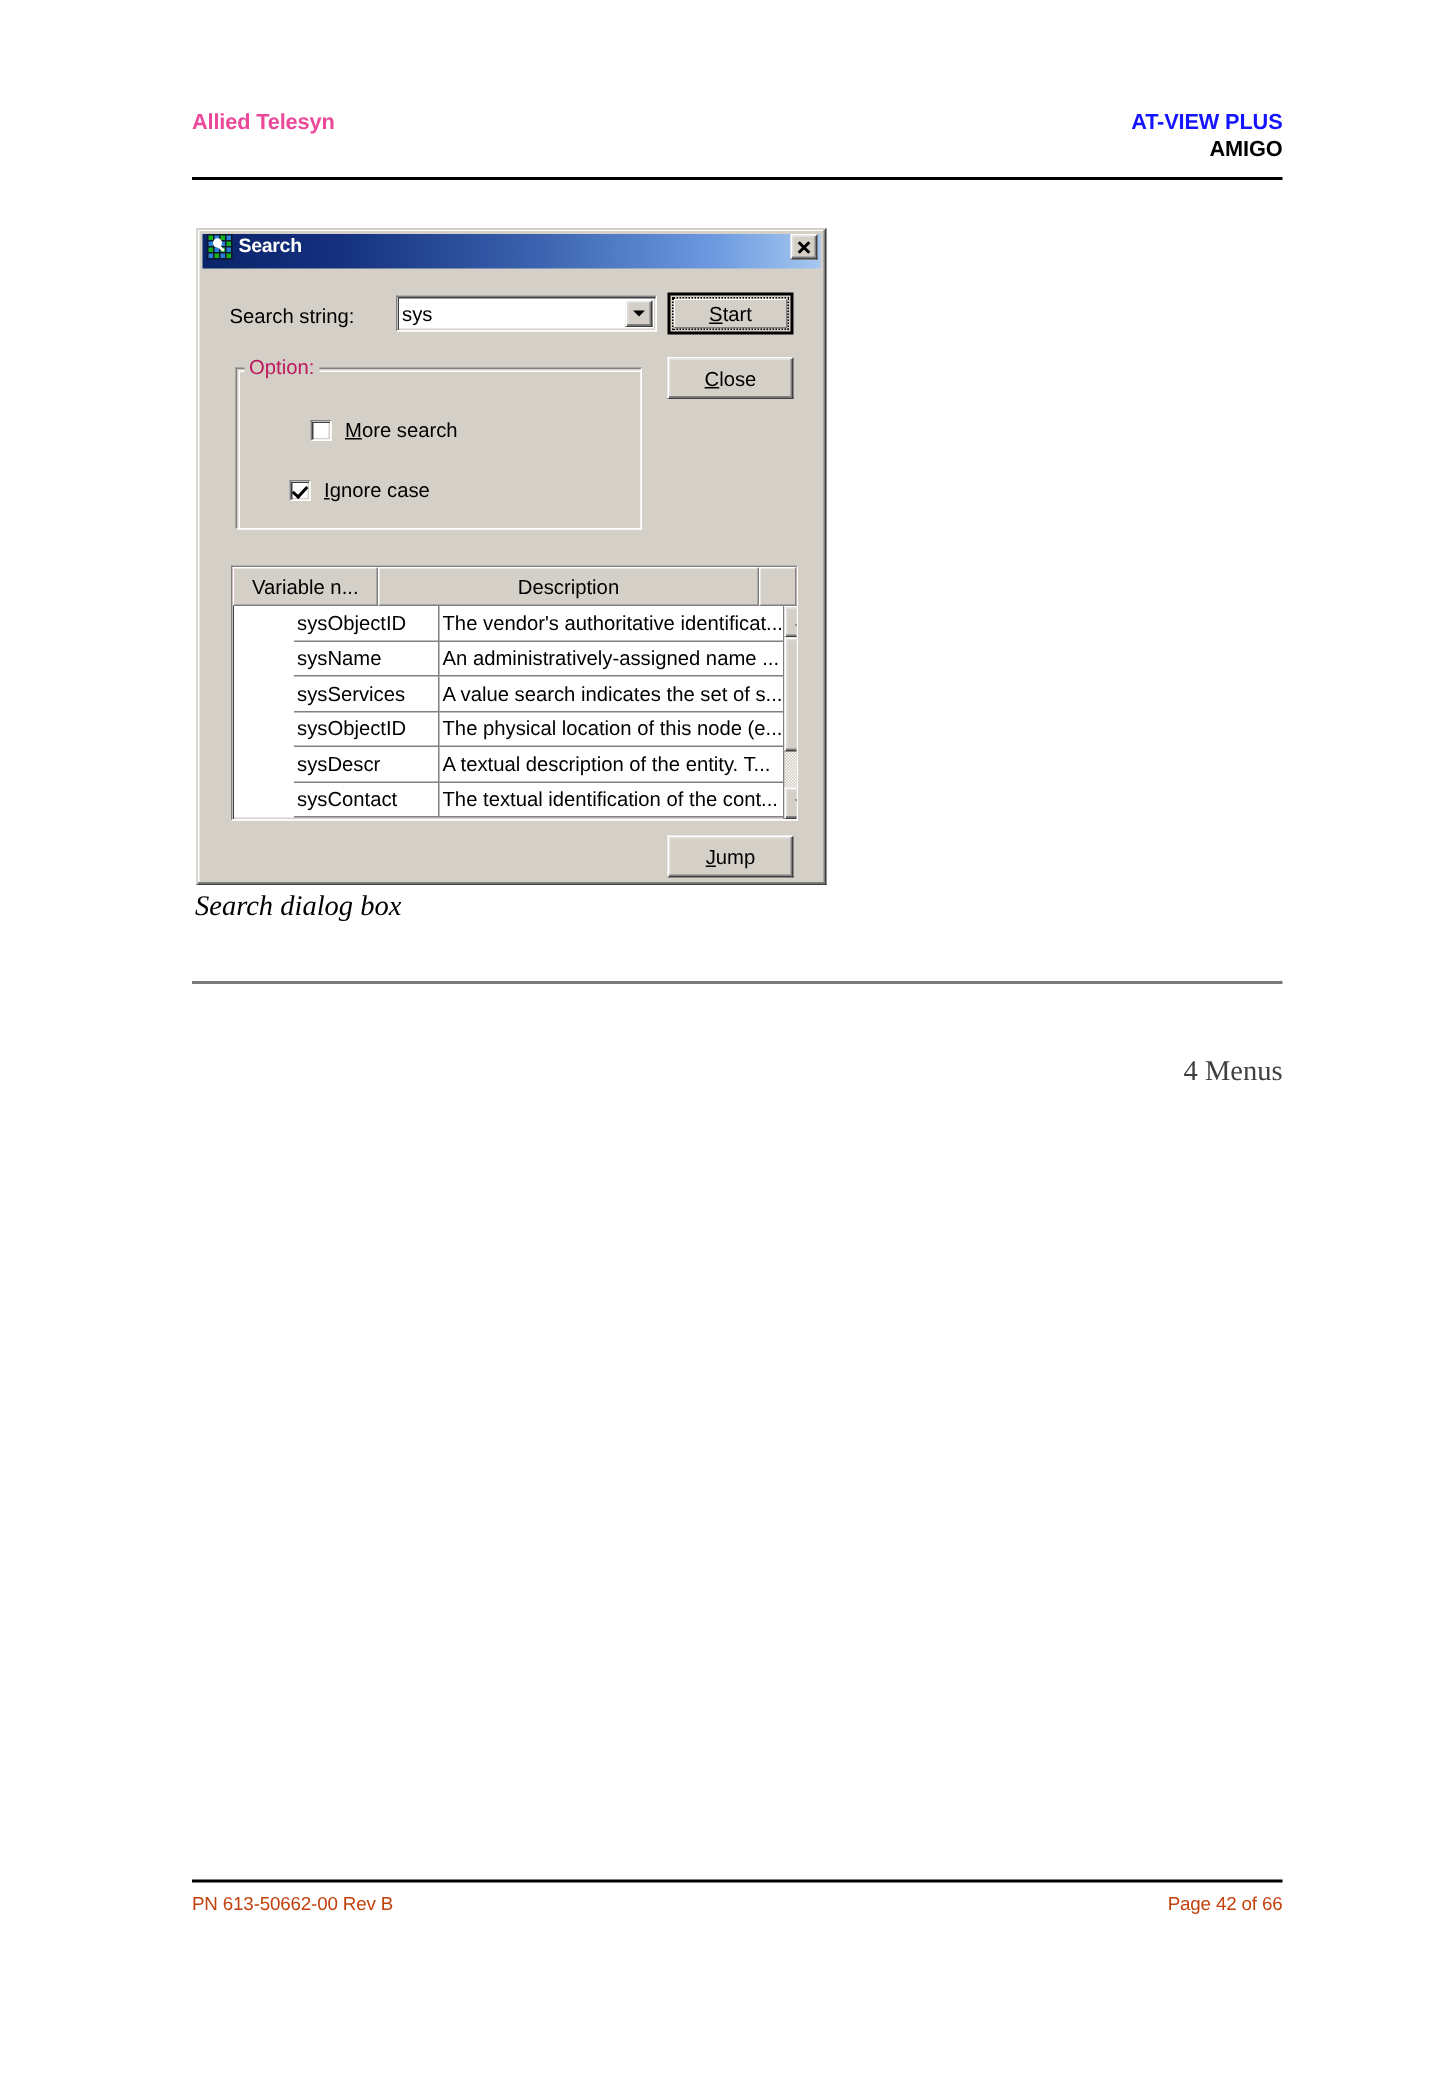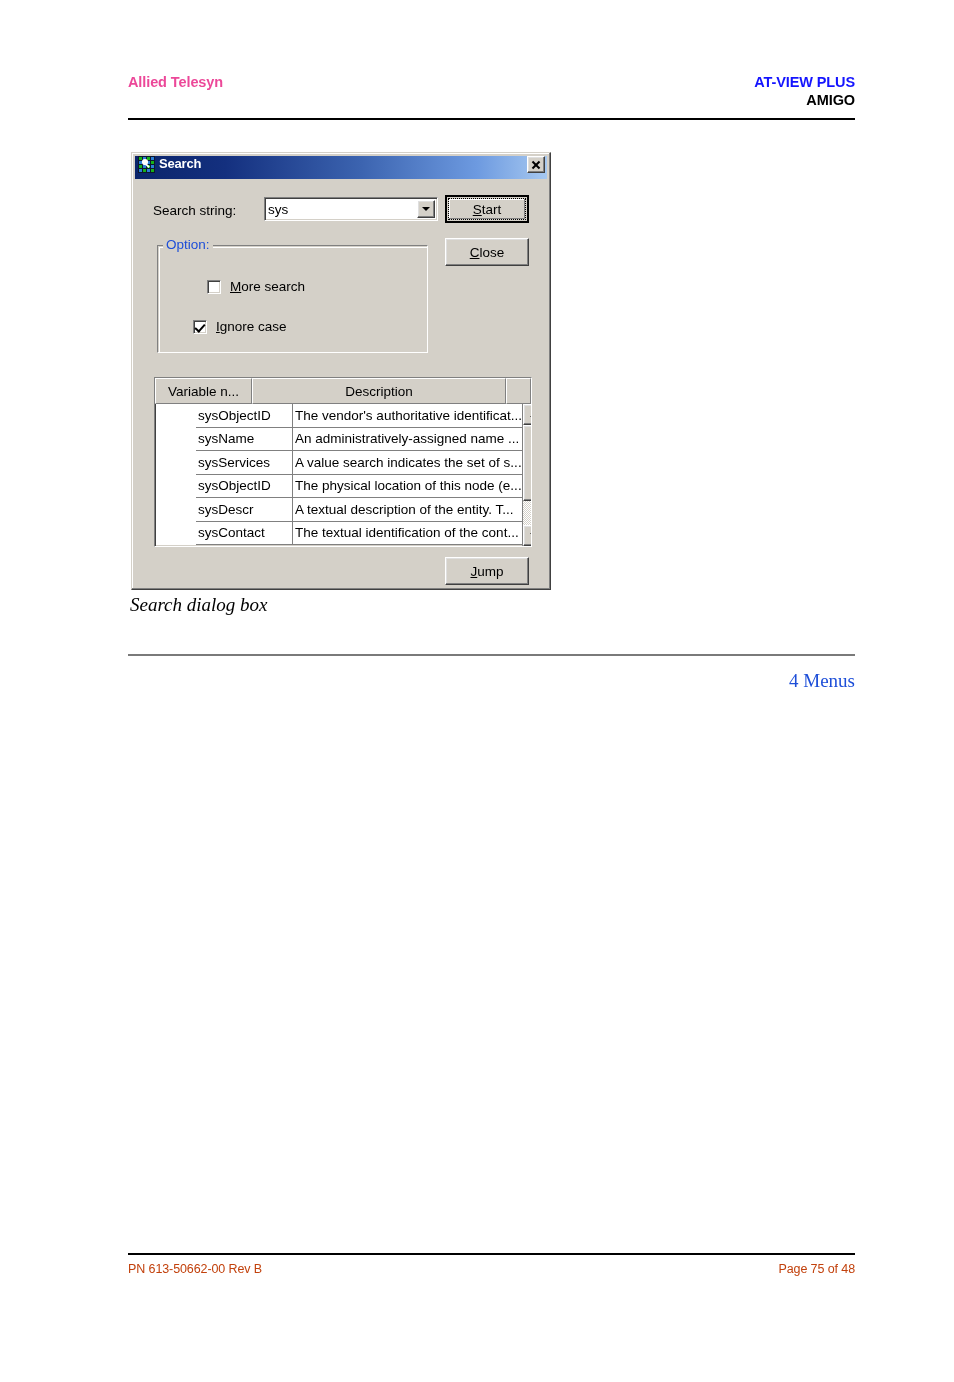--- a/index.html
+++ b/index.html
@@ -71,24 +71,24 @@
     position: absolute;
     left: 128px;
     top: 654px;
     width: 727px;
     height: 2px;
     background: #7a7a7a;
   }
   .section-label {
     position: absolute;
     right: 99px;
-    top: 670px;
+    top: 704px;
     font-family: "Liberation Serif", serif;
     font-size: 19px;
-    color: #1d4ed8;
+    color: #404040;
   }
 
   .footer-rule {
     position: absolute;
     left: 128px;
     top: 1253px;
     width: 727px;
     height: 1.5px;
     background: #000000;
   }
@@ -296,21 +296,21 @@
     border-top-color: #ffffff;
     pointer-events: none;
   }
   .group-legend {
     position: absolute;
     left: 28px;
     top: 58px;
     background: #d4d0c8;
     padding: 0 3px;
     font-size: 13.5px;
-    color: #1d4ed8;
+    color: #be185d;
     z-index: 2;
   }
 
   .checkrow {
     position: absolute;
     display: flex;
     align-items: center;
     cursor: default;
   }
   #chk-more-search { left: 72px; top: 100px; }
@@ -602,14 +602,14 @@
   </div>
 </div>
 
 <div class="figure-caption">Search dialog box</div>
 <div class="mid-rule"></div>
 <div class="section-label">4 Menus</div>
 
 <div class="footer-rule"></div>
 <div class="page-footer">
   <span>PN 613-50662-00 Rev B</span>
-  <span>Page 75 of 48</span>
+  <span>Page 42 of 66</span>
 </div>
 
 </body></html>

